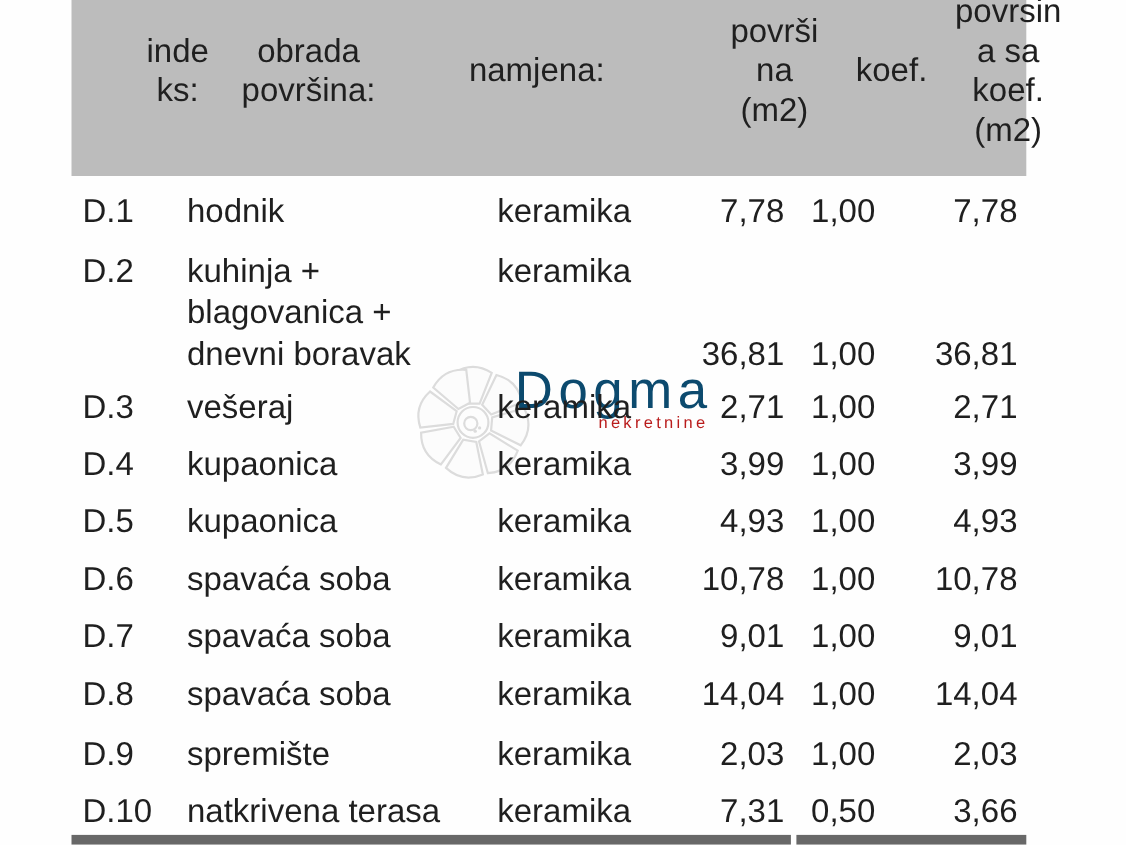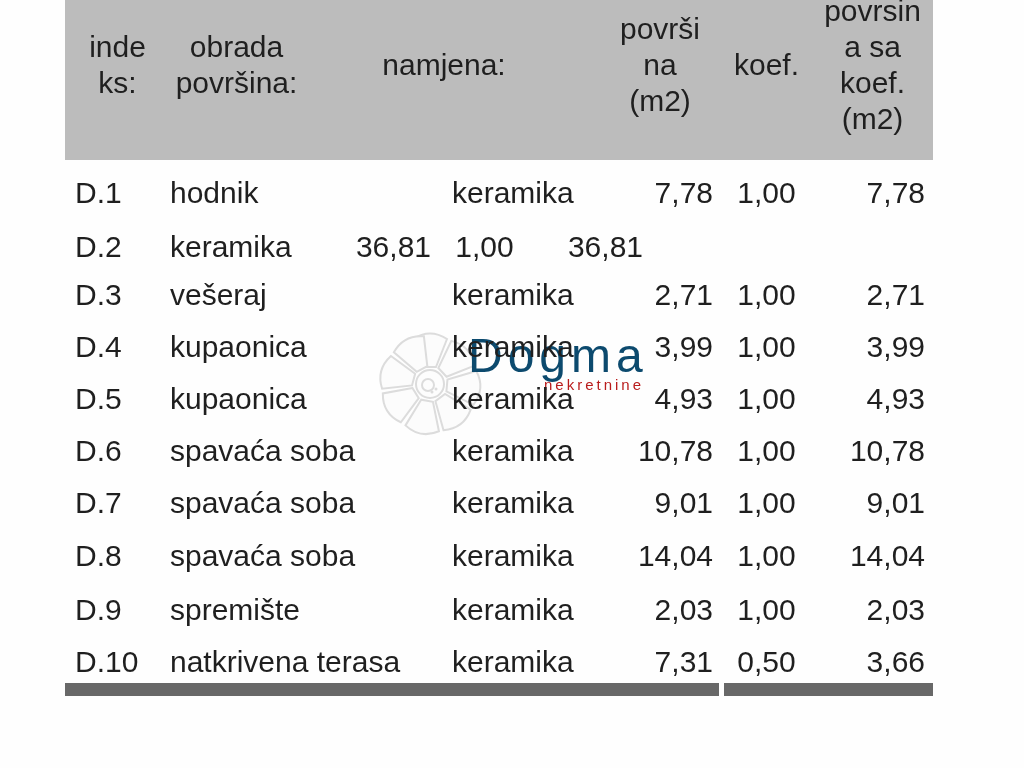--- a/index.html
+++ b/index.html
@@ -25,21 +25,21 @@
   .c4 { width:128px; text-align:right; }
   .c5 { width:99px;  text-align:center; padding-left:8px; }
   .c6 { width:121px; text-align:right; padding-right:8px; }
 
   .thead { display:flex; height:160px; background:#bcbcbc; align-items:flex-start; }
   .th {
     display:flex; align-items:center; justify-content:center;
     height:130px; font-size:30px; line-height:36px;
     white-space:pre-line; text-align:center; padding:0;
   }
-  .th.c1 { padding-left:0; }
+  .th.c1 { padding-left:0;margin-left:44px; }
   .th.c4 { padding-left:22px; }
   .th.c5 { padding-left:8px; }
   .th.c6 { padding-right:0; }
 
   .row { display:flex; font-size:30px; line-height:38px; margin-top:14px; }
   .row .num { align-self:flex-end; }
   .row .c2  { white-space:pre-line; }
   .row-d1 { }
   .row-d2 { margin-top:16px; }
   .row-d3 { margin-top:10px; }
@@ -103,20 +103,23 @@
         <div class="cell c1">D.1</div>
         <div class="cell c2">hodnik</div>
         <div class="cell c3">keramika</div>
         <div class="cell c4 num">7,78</div>
         <div class="cell c5 num">1,00</div>
         <div class="cell c6 num">7,78</div>
       </div>
 
       <div class="row row-d2">
         <div class="cell c1">D.2</div>
+        <div class="cell c2">kuhinja +
+blagovanica +
+dnevni boravak</div>
         <div class="cell c3">keramika</div>
         <div class="cell c4 num">36,81</div>
         <div class="cell c5 num">1,00</div>
         <div class="cell c6 num">36,81</div>
       </div>
 
       <div class="row row-d3">
         <div class="cell c1">D.3</div>
         <div class="cell c2">vešeraj</div>
         <div class="cell c3">keramika</div>

